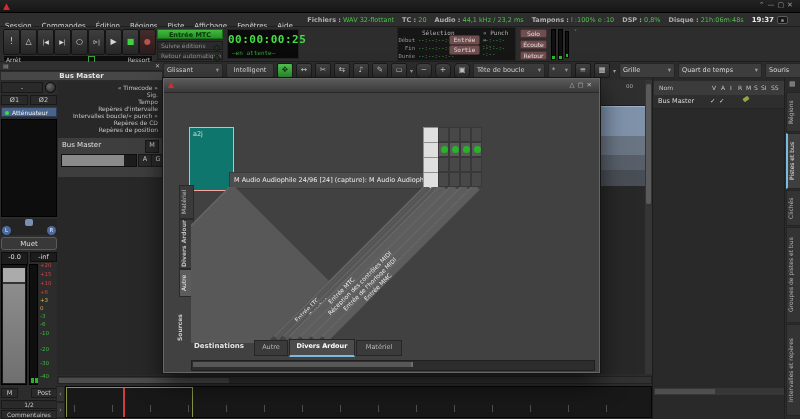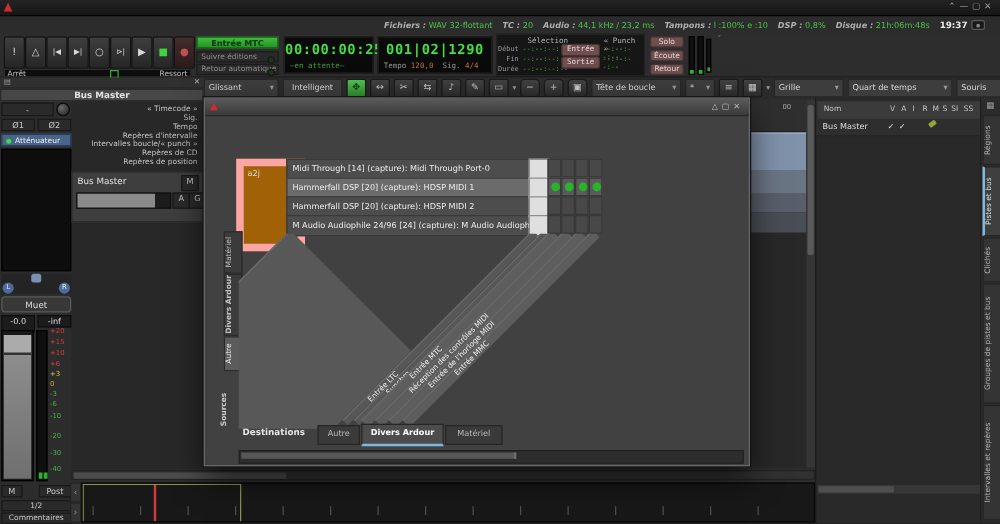--- a/index.html
+++ b/index.html
@@ -11,21 +11,21 @@
   
   .titlebar{left:0;top:0;width:800px;height:13px;background:linear-gradient(#232323,#161616);
             border-bottom:1px solid #000;}
   .title{left:0;top:1px;width:800px;text-align:center;font-size:7px;font-weight:bold;color:#b9b9b9;}
   .logo{left:3px;top:0px;color:#cf2c2c;font-size:9px;line-height:13px;}
   .winbtns{right:4px;top:1px;font-size:7px;color:#9a9a9a;letter-spacing:3px;}
 
   .menubar{left:0;top:13px;width:800px;height:14px;background:#2e2e2e;border-bottom:1px solid #1f1f1f;}
   .menubar span{display:inline-block;padding:2px 5px 0 5px;font-size:7px;color:#d2d2d2;}
   .statusline{right:26px;top:13px;height:14px;display:flex;gap:8px;align-items:center;font-size:6.5px;}
-  .statusline .lb{color:#aeaeae;font-weight:bold;font-style:italic;}
+  .statusline .lb{color:#aeaeae;font-weight:bold;}
   .statusline .vl{color:#4cc24c;}
   .wallclock{color:#ececec;font-weight:bold;font-size:7px;}
   .recicon{right:12px;top:16px;width:11px;height:8px;background:#181818;border:1px solid #5a5a5a;border-radius:2px;}
   .recicon:after{content:"";position:absolute;left:3px;top:2px;width:3px;height:3px;border-radius:50%;background:#888;}
 
   
   .transport{left:0;top:27px;width:800px;height:35px;background:#2d2d2d;border-bottom:1px solid #1e1e1e;}
   .tbtn{position:absolute;top:2px;width:15px;height:24px;background:linear-gradient(#3e3e3e,#262626);
         border:1px solid #141414;border-radius:2px;color:#d8d8d8;font-size:8px;text-align:center;line-height:24px;}
   .tbtn.stop{color:#3fd43f;}
@@ -127,21 +127,21 @@
   .summary .ph{position:absolute;left:57px;top:1px;width:2px;height:29px;background:#cf3b3b;}
 
   
   .dialog{left:163px;top:78px;width:437px;height:295px;background:#414141;border:1px solid #666;
           box-shadow:0 0 0 1px #151515,0 10px 24px rgba(0,0,0,.65);z-index:5;}
   .dtitle{position:absolute;left:0;top:0;width:100%;height:13px;background:linear-gradient(#5a5a5a,#3a3a3a);
           border-bottom:1px solid #292929;}
   .dtitle .t{position:absolute;width:100%;text-align:center;font-size:7px;font-weight:bold;color:#ccd2de;top:2px;}
   .dtitle .lg{position:absolute;left:4px;top:1px;color:#cf2c2c;font-size:8px;}
   .dtitle .btns{position:absolute;right:4px;top:2px;font-size:6.5px;color:#bdbdbd;letter-spacing:3px;}
-  .a2j{position:absolute;left:25px;top:48px;width:40px;height:60px;background:#a16207;border:6px solid #fca5a5;
+  .a2j{position:absolute;left:25px;top:48px;width:40px;height:60px;background:#0f766e;border:1px solid #fca5a5;
        font-size:6.5px;color:#ddd;padding:2px 0 0 3px;}
   .prow{position:absolute;left:65px;width:194px;height:15px;background:#4d4d4d;border:1px solid #393939;
         font-size:6.5px;color:#ececec;line-height:14px;padding-left:4px;white-space:nowrap;overflow:hidden;}
   .prow.hl{background:#6b6b6b;}
   .wcell{position:absolute;left:259px;width:15px;height:15px;background:#dfdfdf;border:1px solid #8f8f8f;}
   .mgrid{position:absolute;left:274px;top:48px;width:44px;height:60px;display:grid;
          grid-template-columns:repeat(4,1fr);grid-template-rows:repeat(4,1fr);}
   .mcell{border:1px solid #383838;background:#484848;position:relative;}
   .mcell.hl{background:#5a5a5a;}
   .mcell .dot{position:absolute;left:2px;top:3px;width:7px;height:7px;border-radius:50%;background:#28b428;}
@@ -180,20 +180,23 @@
 </head>
 <body>
 
 <div class="app">
 
   <div class="abs titlebar">
     <span class="abs logo">▲</span>
     <div class="abs winbtns">⌃—▢✕</div>
   </div>
 
+  <div class="abs menubar">
+    <span>Session</span><span>Commandes</span><span>Édition</span><span>Régions</span><span>Piste</span><span>Affichage</span><span>Fenêtres</span><span>Aide</span>
+  </div>
   <div class="abs statusline">
     <span><span class="lb">Fichiers :</span> <span class="vl">WAV 32-flottant</span></span>
     <span><span class="lb">TC :</span> <span class="vl">20</span></span>
     <span><span class="lb">Audio :</span> <span class="vl">44,1 kHz / 23,2 ms</span></span>
     <span><span class="lb">Tampons :</span> <span class="vl">l :100% e :10</span></span>
     <span><span class="lb">DSP :</span> <span class="vl">0,8%</span></span>
     <span><span class="lb">Disque :</span> <span class="vl">21h:06m:48s</span></span>
     <span class="wallclock">19:37</span>
   </div>
   <div class="abs recicon"></div>
@@ -216,24 +219,20 @@
     <div class="abs syncbtn">Entrée MTC</div>
     <div class="abs syncopt" style="top:14px">
       <span>Suivre éditions</span><span class="led"></span>
     </div>
     <div class="abs syncopt" style="top:24px">
       <span>Retour automatique</span><span class="led"></span>
     </div>
     <div class="abs clockbox mono" style="left:227px;width:72px">
       <div class="clocktime">00:00:00:25</div>
       <div class="clocksub">—en attente—</div>
-    </div>
-    <div class="abs clockbox mono" style="left:302px;width:92px">
-      <div class="clocktime">001|02|1290</div>
-      <div class="tempo-row"><span>Tempo</span> <b>120,0</b>&nbsp;&nbsp;<span>Sig.</span> <b>4/4</b></div>
     </div>
     <div class="abs minis mono">
       <span class="hd" style="left:24px">Sélection</span>
       <span class="hd" style="left:85px">« Punch »</span>
       <span class="rowlb" style="top:9px">Début</span>
       <span class="rowlb" style="top:17px">Fin</span>
       <span class="rowlb" style="top:25px">Durée</span>
       <span class="dash" style="left:20px;top:9px">--:--:--:--</span>
       <span class="dash" style="left:20px;top:17px">--:--:--:--</span>
       <span class="dash" style="left:20px;top:25px">--:--:--:--</span>
@@ -388,23 +387,20 @@
       <div class="tick" style="left: 540px;"></div>
     </div>
 
   <div class="abs dialog">
     <div class="dtitle">
       <span class="lg">▲</span>
       <div class="btns">△▢✕</div>
     </div>
 
     <div class="a2j">a2j</div>
-    <div class="prow" style="top:48px">Midi Through [14] (capture): Midi Through Port-0</div>
-    <div class="prow hl" style="top:63px">Hammerfall DSP [20] (capture): HDSP MIDI 1</div>
-    <div class="prow" style="top:78px">Hammerfall DSP [20] (capture): HDSP MIDI 2</div>
     <div class="prow" style="top:93px">M Audio Audiophile 24/96 [24] (capture): M Audio Audiophile 24/96 MIDI</div>
     <div class="wcell" style="top:48px"></div>
     <div class="wcell" style="top:63px"></div>
     <div class="wcell" style="top:78px"></div>
     <div class="wcell" style="top:93px"></div>
     <div class="mgrid">
         <div class="mcell"></div>
         <div class="mcell"></div>
         <div class="mcell"></div>
         <div class="mcell"></div>

